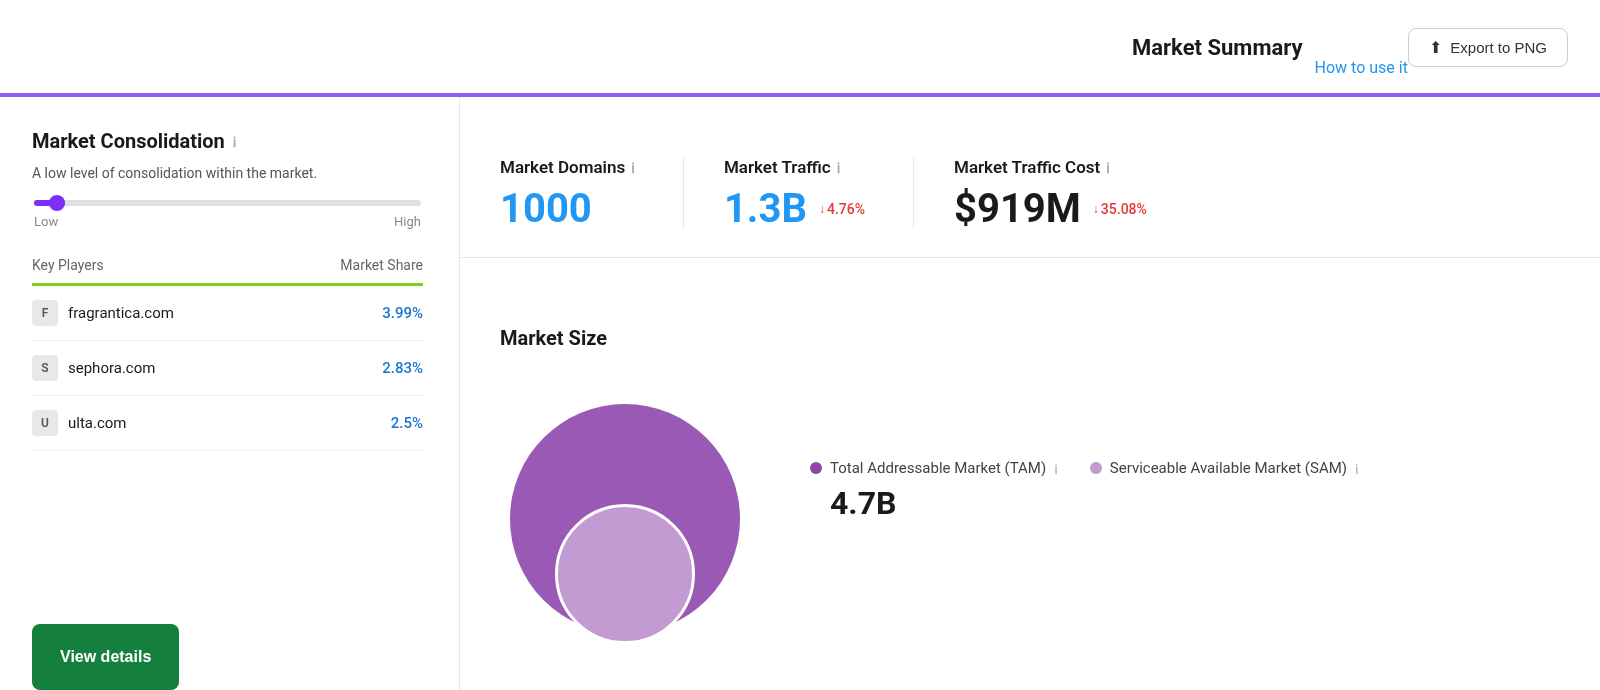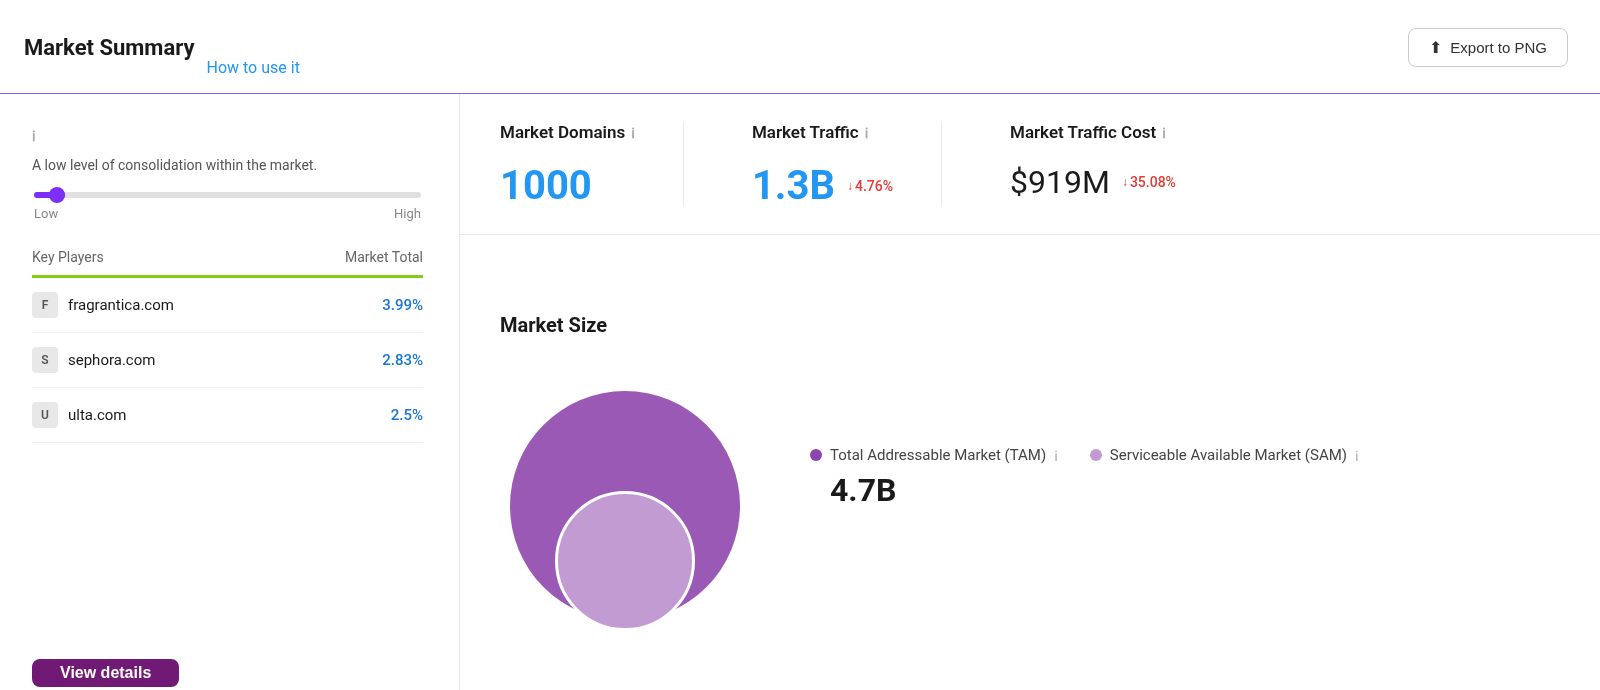--- a/index.html
+++ b/index.html
@@ -8,23 +8,23 @@
       background: #fff;
       color: #1a1a2e;
       width: 1600px;
       min-height: 690px;
     }
 
     
     .header {
       display: flex;
       align-items: center;
-      justify-content: space-between;
-      padding: 18px 32px 16px 24px;
-      border-bottom: 1px solid #8b5cf6;
+      justify-content: flex-end;
+      padding: 18px 32px 16px 32px;
+      border-bottom: 4px solid #8b5cf6;
     }
     .header-left {
       display: flex;
       align-items: center;
       gap: 12px;
     }
     .header-title {
       font-size: 22px;
       font-weight: 700;
       color: #1a1a1a;
@@ -170,22 +170,22 @@
     }
     .market-share-val {
       font-size: 15px;
       color: #1976d2;
       font-weight: 500;
     }
 
     
     .view-details-btn {
       margin-top: 28px;
-      padding: 5px 28px;
-      background: #701a75;
+      padding: 24px 28px;
+      background: #15803d;
       color: #fff;
       border: none;
       border-radius: 8px;
       font-size: 16px;
       font-weight: 600;
       cursor: pointer;
       width: fit-content;
     }
 
     
@@ -199,25 +199,26 @@
     .stats-row {
       display: flex;
       align-items: stretch;
       border-bottom: 1px solid #e8e8e8;
       padding: 28px 40px;
       gap: 0;
     }
     .stat-block {
       display: flex;
       flex-direction: column;
-      gap: 24px;
+      gap: 12px;
       padding-right: 48px;
+      margin-top: 32px;
     }
     .stat-block + .stat-block {
-      padding-left: 68px;
+      padding-left: 40px;
       padding-right: 48px;
       border-left: 1px solid #e8e8e8;
     }
     .stat-label {
       font-size: 17px;
       font-weight: 600;
       color: #1a1a1a;
       display: flex;
       align-items: center;
       gap: 6px;
@@ -227,22 +228,22 @@
       align-items: center;
       gap: 12px;
     }
     .stat-value-blue {
       font-size: 40px;
       font-weight: 700;
       color: #2196f3;
       line-height: 1;
     }
     .stat-value-dark {
-      font-size: 32px;
-      font-weight: 400;
+      font-size: 40px;
+      font-weight: 700;
       color: #1a1a1a;
       line-height: 1;
     }
     .stat-change-negative {
       font-size: 14px;
       color: #e53935;
       font-weight: 500;
       display: flex;
       align-items: center;
       gap: 2px;
@@ -357,39 +358,40 @@
   <button class="export-btn">
     <span class="export-icon">⬆</span>
     <span>Export to PNG</span>
   </button>
 </div>
 
 <div class="main-content">
 
   <div class="left-panel">
     <div class="section-title">
+      <span>Market Consolidation</span>
       <span class="info-icon">ℹ</span>
     </div>
     <p class="consolidation-desc">A low level of consolidation within the market.</p>
 
     <div class="slider-container">
       <div class="slider-track">
         <div class="slider-fill"></div>
         <div class="slider-thumb"></div>
       </div>
       <div class="slider-labels">
         <span>Low</span>
         <span>High</span>
       </div>
     </div>
 
     <div class="key-players">
       <div class="kp-header">
         <span>Key Players</span>
-        <span>Market Total</span>
+        <span>Market Share</span>
       </div>
 
       <div class="kp-row">
         <div class="kp-left">
           <div class="domain-icon">F</div>
           <span class="domain-name">fragrantica.com</span>
         </div>
         <span class="market-share-val">3.99%</span>
       </div>
 

